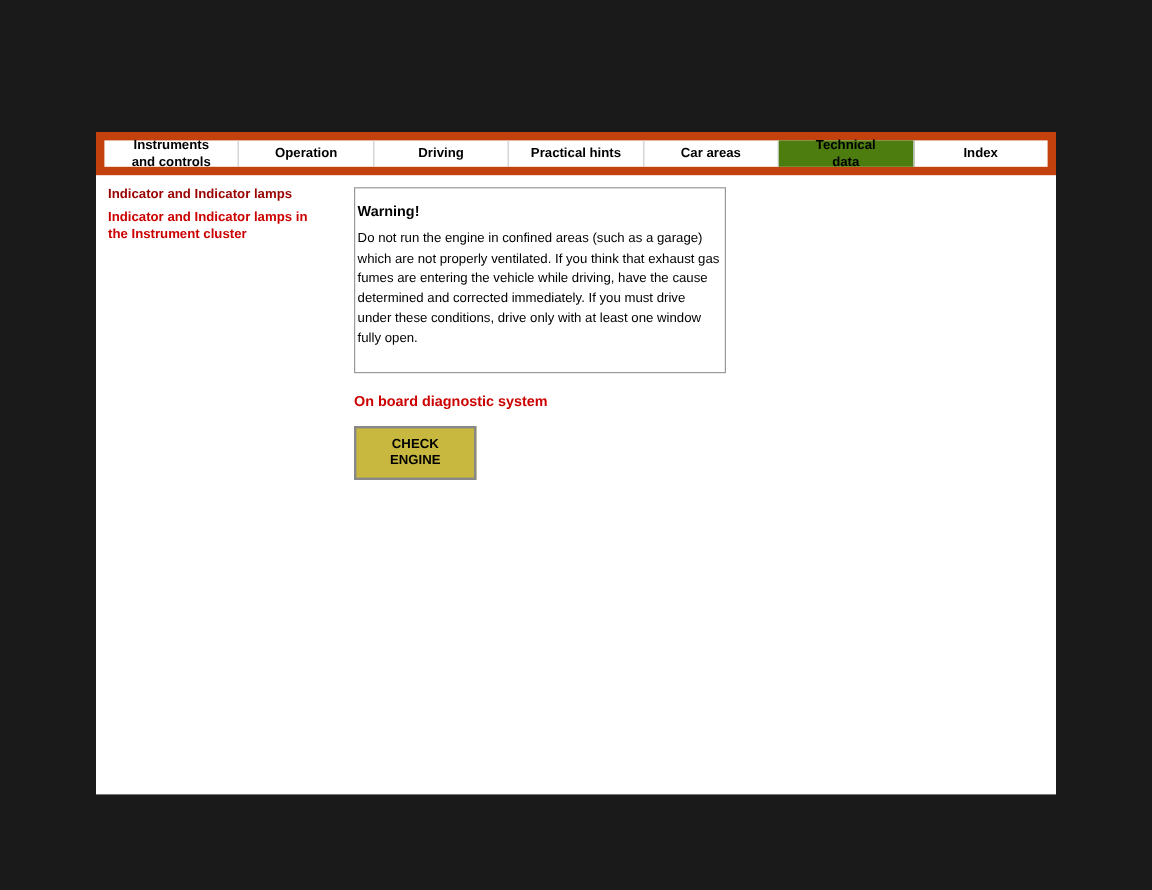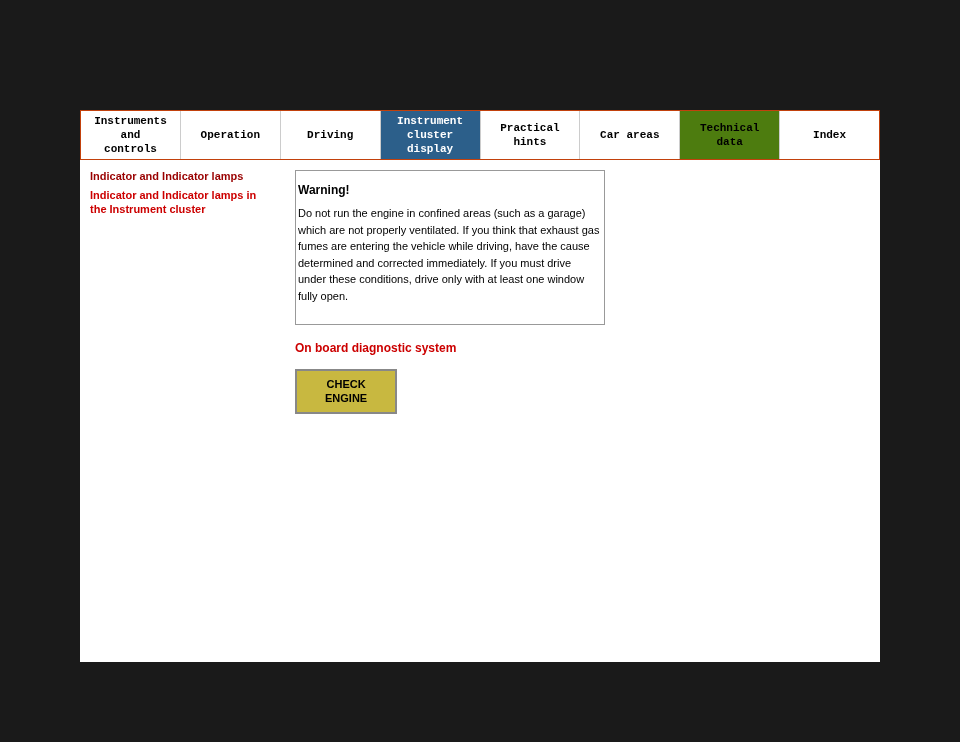--- a/index.html
+++ b/index.html
@@ -18,24 +18,23 @@
       left: 80px;
       right: 80px;
       bottom: 80px;
       background: #fff;
     }
 
     
     .nav-bar {
       display: flex;
       align-items: stretch;
-      height: 50px;
-      border: 1px solid #c2410c;
+      height: 36px;
+      border: 7px solid #c2410c;
       background: #fff;
-      font-family: Liberation Mono, monospace;
     }
 
     .nav-item {
       display: flex;
       align-items: center;
       justify-content: center;
       text-align: center;
       padding: 5px 10px;
       font-size: 11px;
       font-weight: bold;
@@ -147,22 +146,20 @@
 </head>
 <body>
 
 <div class="page-content">
 
   <nav class="nav-bar">
     <div class="nav-item" style="white-space: pre-line;">Instruments
 and controls</div>
     <div class="nav-item">Operation</div>
     <div class="nav-item">Driving</div>
-    <div class="nav-item active" style="white-space: pre-line;">Instrument
-cluster display</div>
     <div class="nav-item">Practical hints</div>
     <div class="nav-item">Car areas</div>
     <div class="nav-item technical" style="white-space: pre-line;">Technical
 data</div>
     <div class="nav-item">Index</div>
   </nav>
 
   <div class="main-area">
 
     <div class="left-sidebar">

